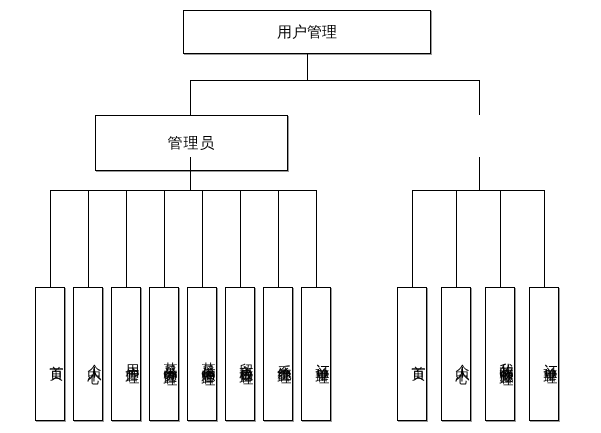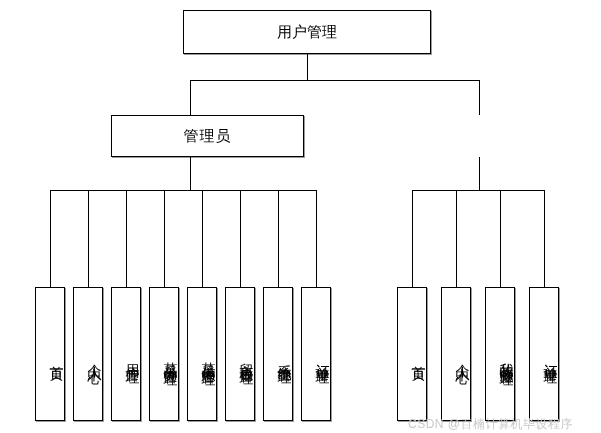--- a/index.html
+++ b/index.html
@@ -67,21 +67,21 @@
 <div id="diagram-canvas">
 
   <div class="node node-root" style="left: 183px; top: 10px; width: 248px; height: 44px;">用户管理</div>
 
   <div class="connector v" style="left:307px; top:54px; height:26px;"></div>
 
   <div class="connector h" style="left:190px; top:80px; width:290px;"></div>
   <div class="connector v" style="left:190px; top:80px; height:35px;"></div>
   <div class="connector v" style="left:479px; top:80px; height:35px;"></div>
 
-  <div class="node node-h" style="left: 95px; top: 115px; width: 193px; height: 42px; margin-left: 16px;">管理员</div>
+  <div class="node node-h" style="left: 95px; top: 115px; width: 193px; height: 56px;">管理员</div>
   <div class="connector v" style="left:190px; top:157px; height:33px;"></div>
   <div class="connector h" style="left:50px; top:190px; width:267px;"></div>
 
   <div class="connector v" style="left:479px; top:157px; height:33px;"></div>
   <div class="connector h" style="left:412px; top:190px; width:132px;"></div>
 
   <div id="leaf-layer">
       <div class="connector v" style="left: 50px; top: 190px; height: 97px;"></div>
       <div class="node node-v" style="left: 35px; top: 287px; width: 30px; height: 134px;">首页</div>
       <div class="connector v" style="left: 88px; top: 190px; height: 97px;"></div>
@@ -101,15 +101,14 @@
       <div class="connector v" style="left: 412px; top: 190px; height: 97px;"></div>
       <div class="node node-v" style="left: 397px; top: 287px; width: 30px; height: 134px;">首页</div>
       <div class="connector v" style="left: 456px; top: 190px; height: 97px;"></div>
       <div class="node node-v" style="left: 441px; top: 287px; width: 30px; height: 134px;">个人中心</div>
       <div class="connector v" style="left: 500px; top: 190px; height: 97px;"></div>
       <div class="node node-v" style="left: 485px; top: 287px; width: 30px; height: 134px;">我的收藏管理</div>
       <div class="connector v" style="left: 544px; top: 190px; height: 97px;"></div>
       <div class="node node-v" style="left: 529px; top: 287px; width: 30px; height: 134px;">订单管理</div>
     </div>
 
-  <div class="watermark" style="left: 408px; top: 416px;">CSDN @百楠计算机毕设程序</div>
 
 </div>
 
 </body></html>

